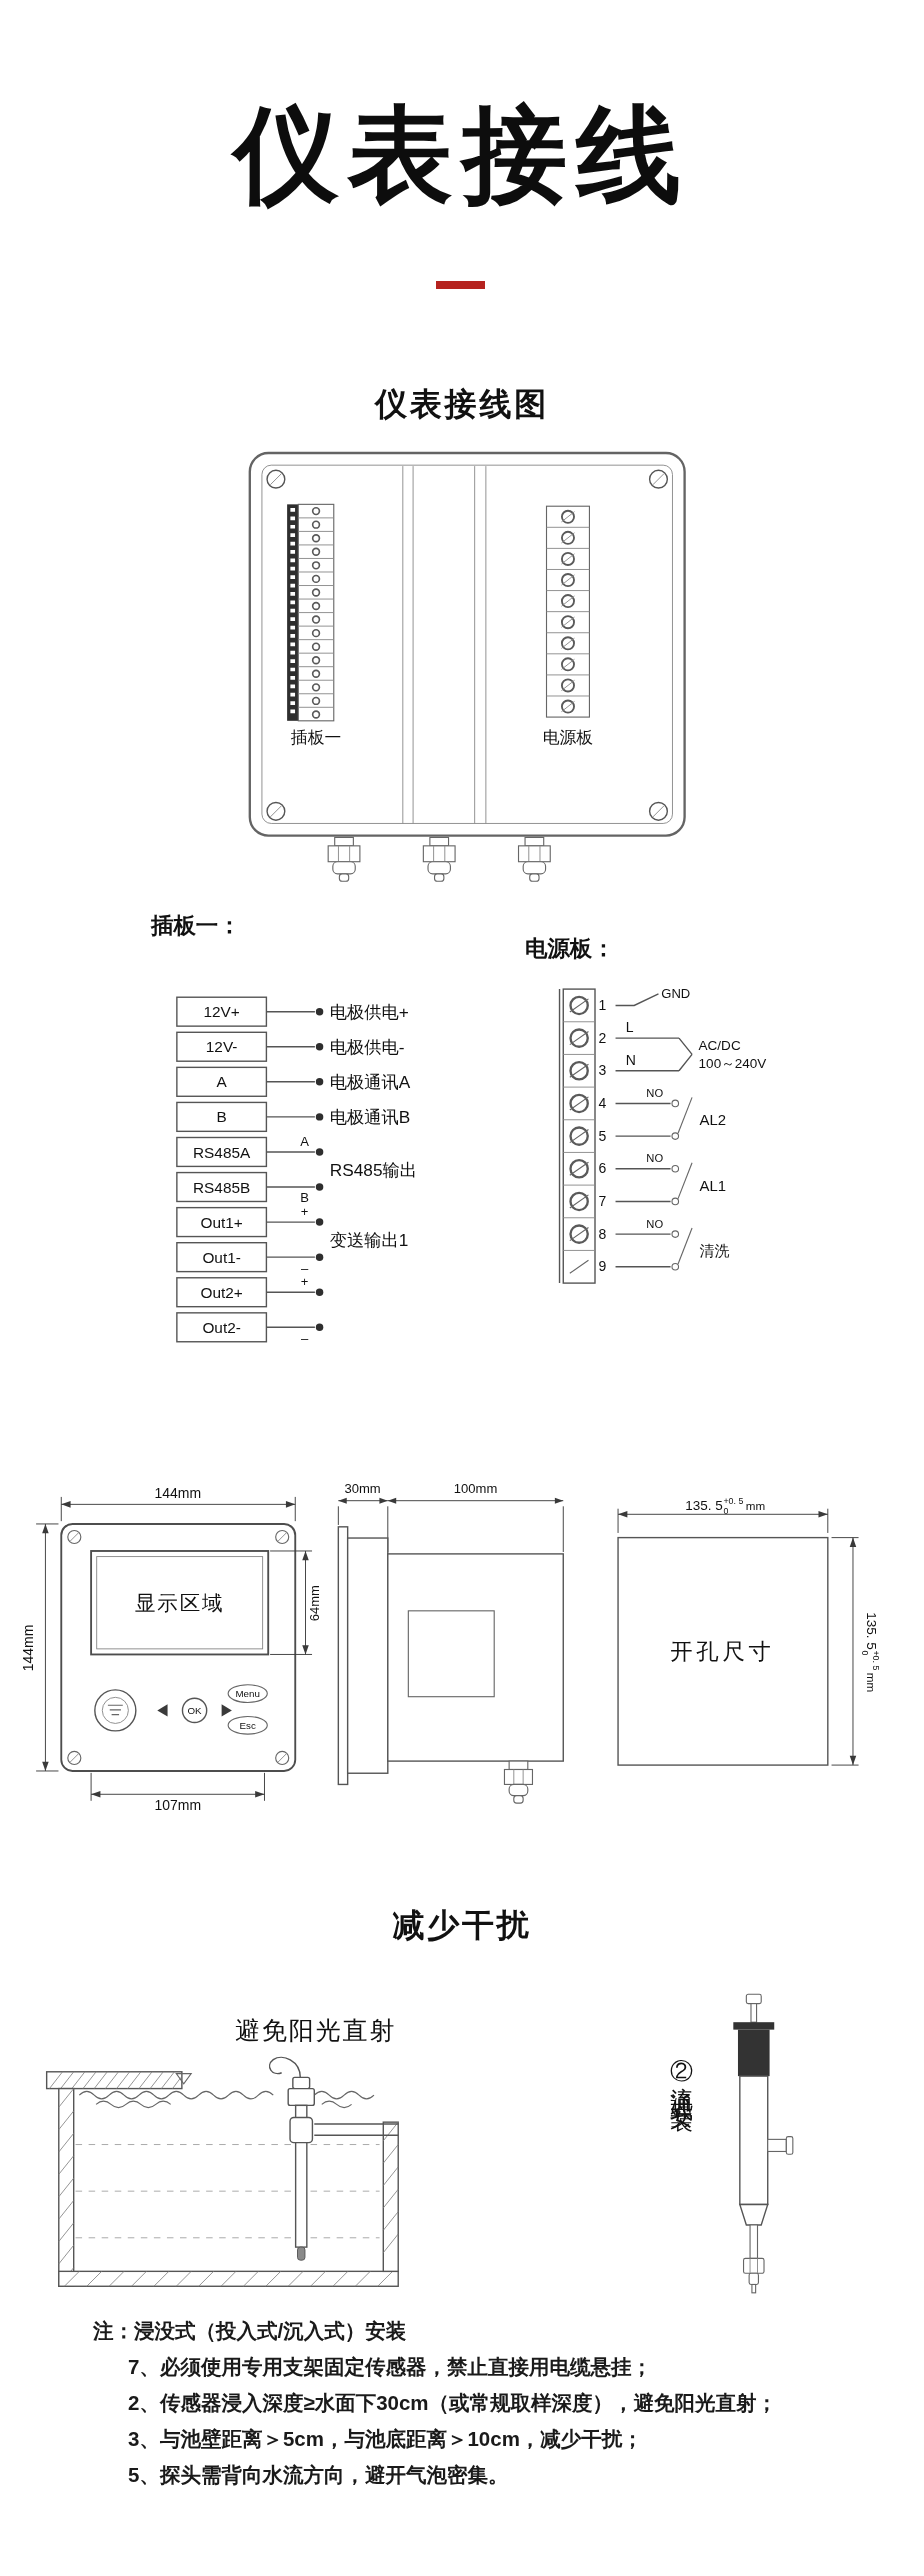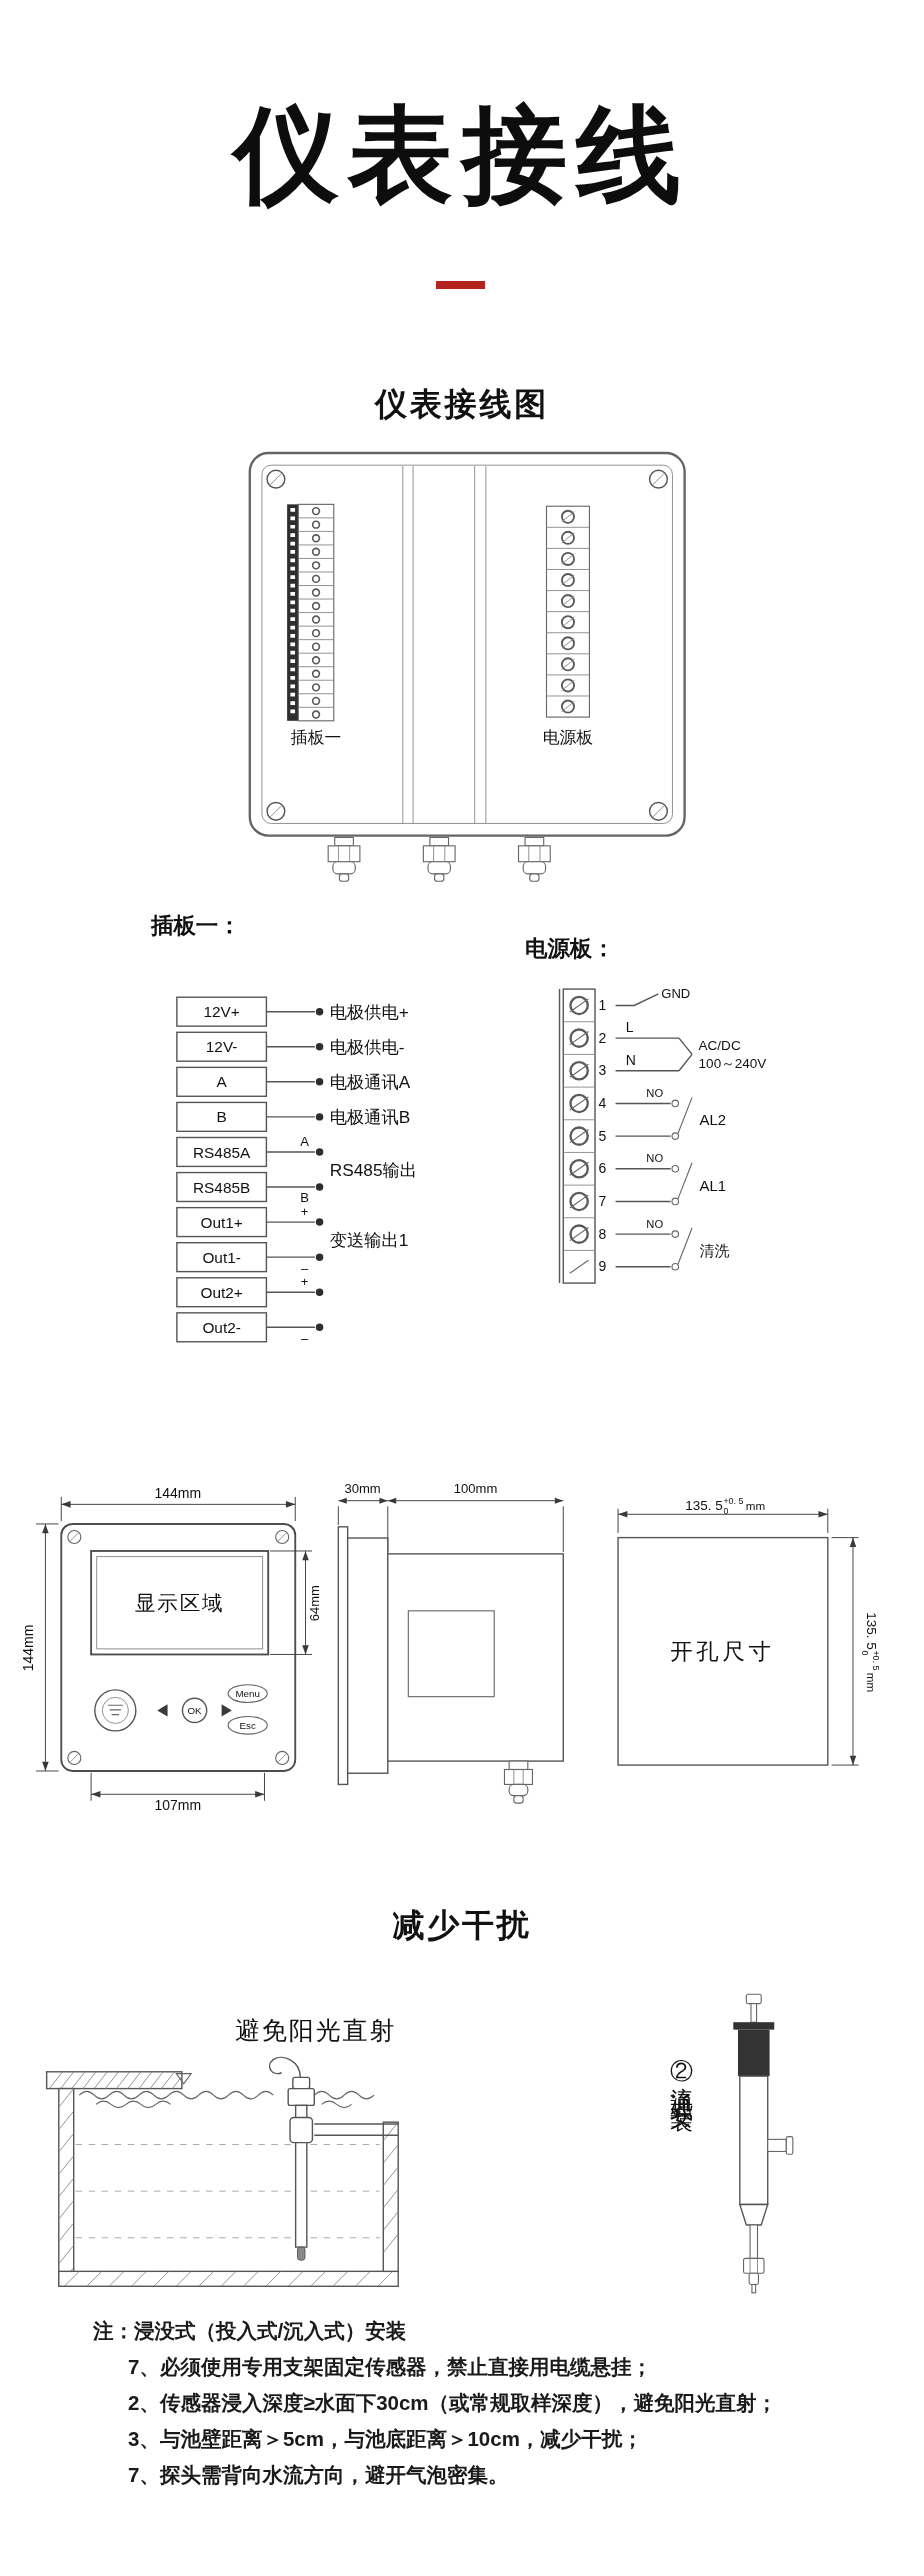--- a/index.html
+++ b/index.html
@@ -339,17 +339,17 @@
       <rect class="s12 wf" x="41" y="304" width="10" height="12" rx="2"></rect>
       <rect class="s12 wf" x="44" y="316" width="4" height="9"></rect>
     </g>
   </svg>
 
   <div class="abs notes" style="left:93px;top:2313px;width:765px">
     <div>注：浸没式（投入式/沉入式）安装</div>
     <div class="ind">7、必须使用专用支架固定传感器，禁止直接用电缆悬挂；</div>
     <div class="ind">2、传感器浸入深度≥水面下30cm（或常规取样深度），避免阳光直射；</div>
     <div class="ind">3、与池壁距离＞5cm，与池底距离＞10cm，减少干扰；</div>
-    <div class="ind">7、探头需背向水流方向，避开气泡密集。</div>
+    <div class="ind">5、探头需背向水流方向，避开气泡密集。</div>
   </div>
 
 </div>
 
 
 </body></html>

